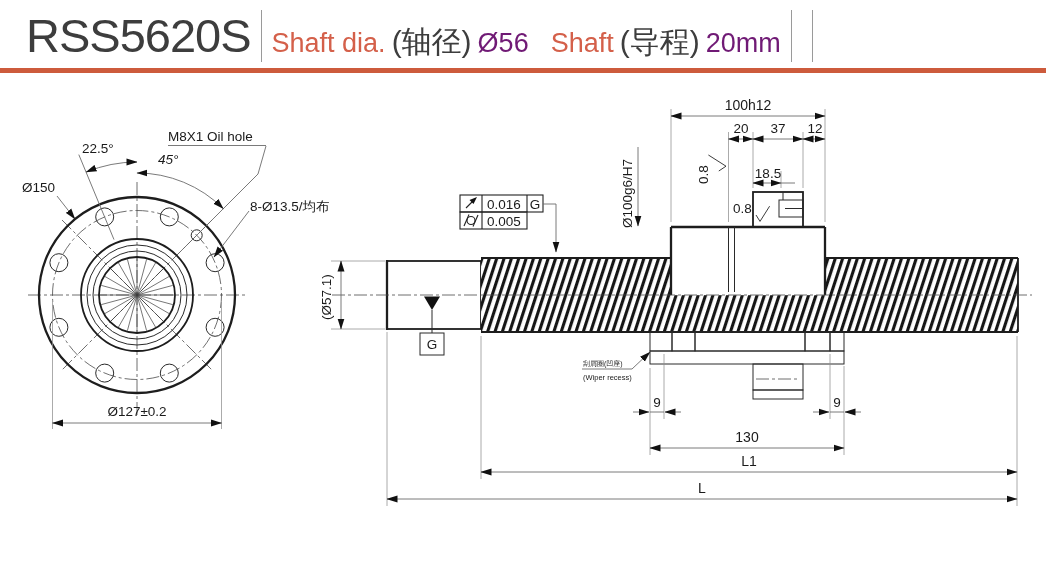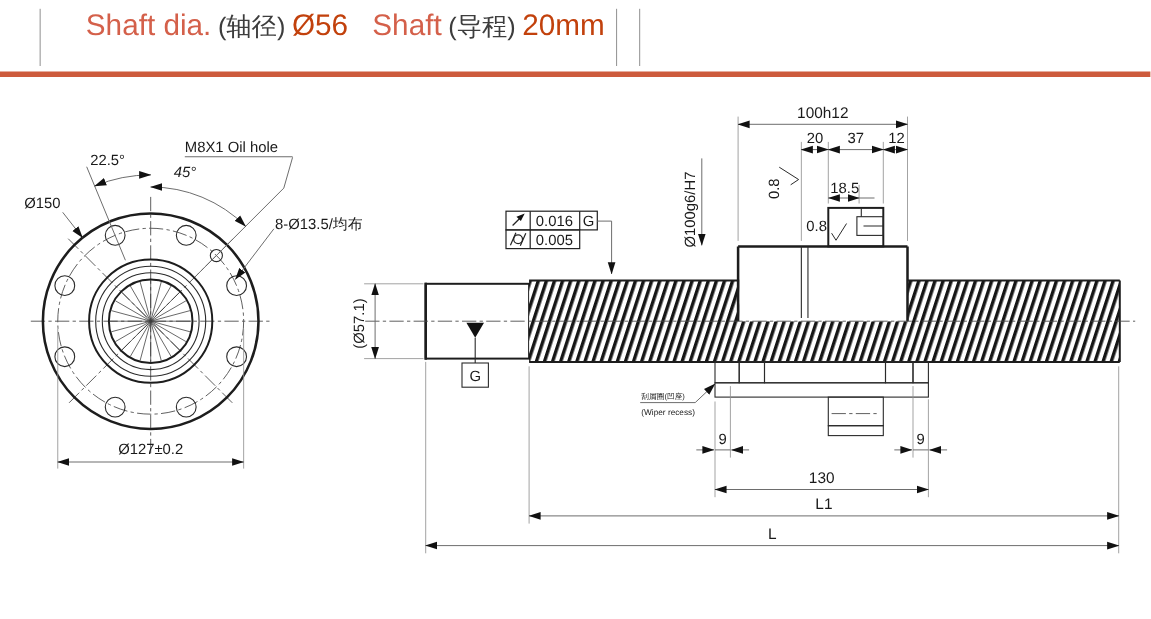--- a/index.html
+++ b/index.html
@@ -1,43 +1,44 @@
 <!DOCTYPE html>
 <html><head>
 <meta charset="utf-8">
 <style>
   html,body{margin:0;padding:0;background:#fff;}
   body{width:1046px;height:563px;overflow:hidden;font-family:"Liberation Sans",sans-serif;-webkit-font-smoothing:antialiased;}
   .hdr{display:flex;align-items:baseline;padding:8px 10px 0 26px;white-space:nowrap;}
   .model{font-size:47px;color:#3d3d3d;letter-spacing:-1px;}
   .vsep{align-self:center;width:0;border-left:1.5px solid #9a9a9a;height:52px;margin:0 10px;}
-  .mid{display:flex;align-items:baseline;gap:6px;margin-left:31px;}
+  .mid{display:flex;align-items:baseline;gap:6px;}
   .red{color:#d4604a;font-size:27px;}
-  .cn{color:#3d3d3d;font-size:23px;}
-  .val{color:#c2410c;font-size:27px;}
+  .cn{color:#3d3d3d;font-size:30px;}
+  .val{color:#701a75;font-size:27px;}
   .grades{font-size:45px;color:#3d3d3d;letter-spacing:-1px;}
   .rule{height:5px;margin-top:5px;}
   svg{display:block;}
   text{fill:#1a1a1a;font-family:"Liberation Sans",sans-serif;}
   .dim{font-size:13.5px;}
   .big{font-size:14px;}
   .tiny{font-size:7px;}
   .tiny2{font-size:7.5px;}
   .thin{stroke:#2a2a2a;stroke-width:1;fill:none;}
   .med{stroke:#1d1d1d;stroke-width:1.8;fill:none;}
   .thick{stroke:#1d1d1d;stroke-width:2.3;fill:none;}
   .cl{stroke:#4a4a4a;stroke-width:0.8;fill:none;stroke-dasharray:13 3 3 3;}
   .ext{stroke:#8f8f8f;stroke-width:0.75;fill:none;}
   .dln{stroke:#6b6b6b;stroke-width:0.9;fill:none;}
   .sym{stroke:#222;stroke-width:1.1;fill:none;}
 </style>
 </head>
 <body>
 
 <div class="hdr">
+  <span class="model">RSS5620S</span>
   <span class="vsep"></span>
   <span class="mid">
     <span class="red">Shaft dia.</span>
     <span class="cn">(轴径)</span>
     <span class="val">Ø56</span>
     <span style="width:10px"></span>
     <span class="red">Shaft</span>
     <span class="cn">(导程)</span>
     <span class="val">20mm</span>
   </span>

